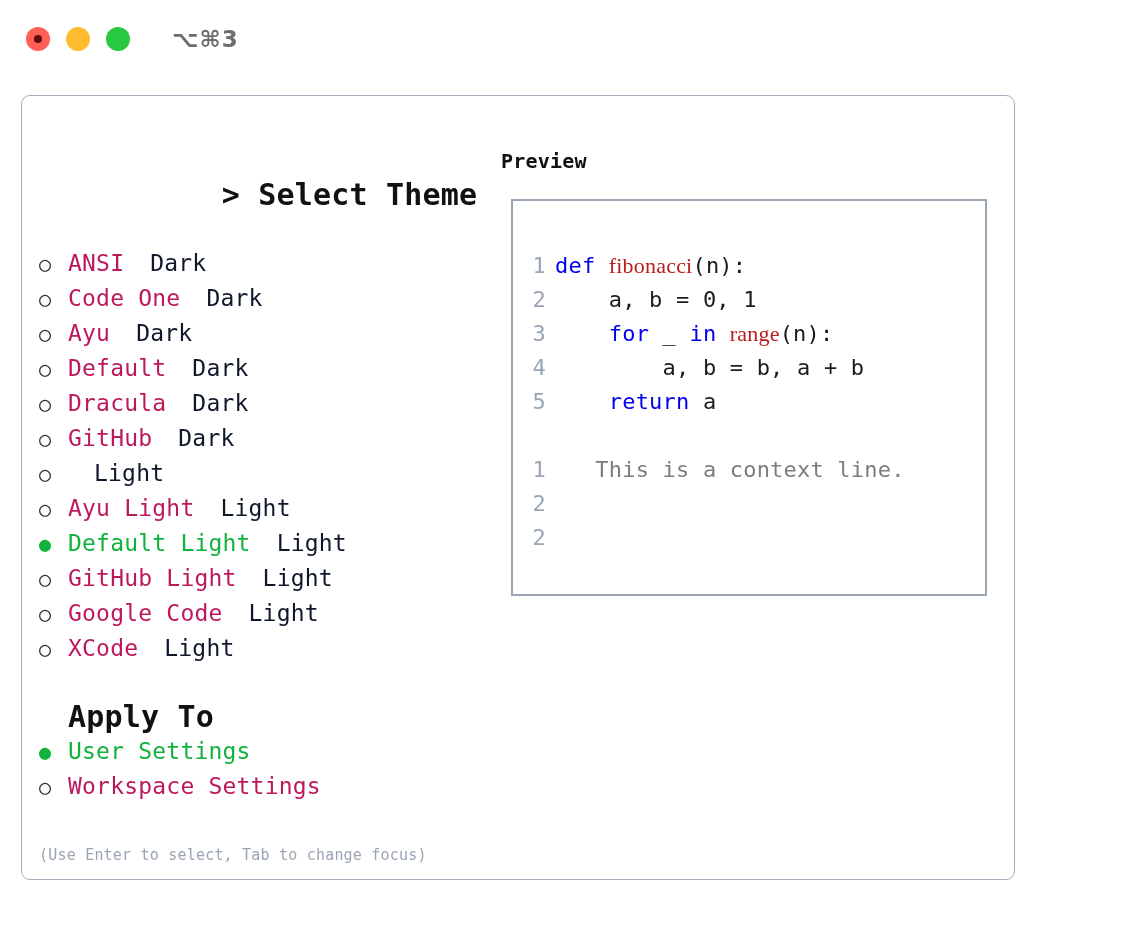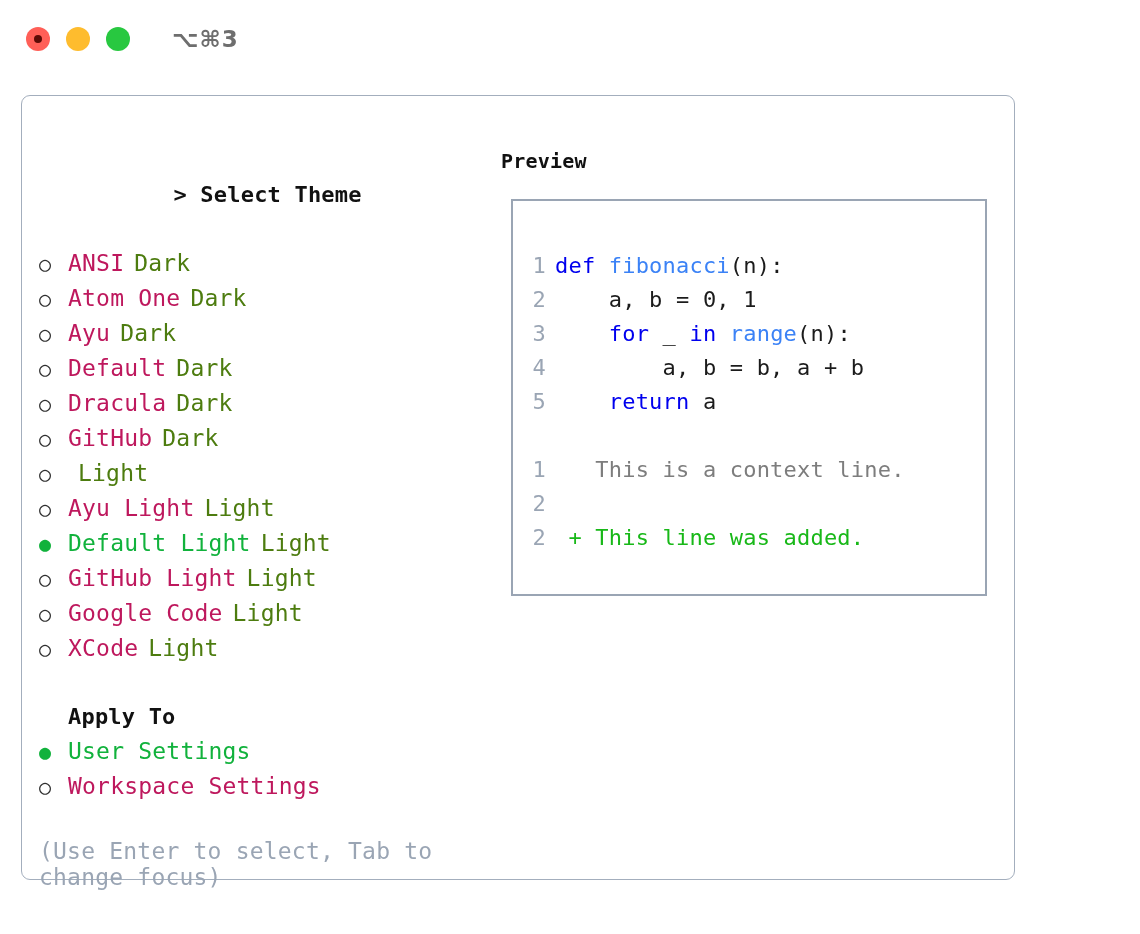--- a/index.html
+++ b/index.html
@@ -90,21 +90,21 @@
   }
 
   
   #left-col {
     width: 470px;
     padding: 48px 0 0 17px;
     box-sizing: border-box;
   }
 
   .section-head {
-    font-size: 22px;
+    font-size: 30px;
     font-weight: 700;
     color: #111111;
     line-height: 34px;
     white-space: pre;
     letter-spacing: 0.2px;
   }
   .section-head .caret { display: inline; }
   .section-head.indent { padding-left: 29px; }
 
   .opt-row {
@@ -119,31 +119,32 @@
     width: 29px;
     flex: 0 0 29px;
     font-size: 20px;
     color: #2f2f2f;
     line-height: 34px;
   }
   .opt-row.selected .marker { color: #11b23c; }
   .opt-label { color: #be185d; }
   .opt-row.selected .opt-label { color: #11b23c; }
   .opt-tag {
-    color: #4d7c0f;
+    color: #0f172a;
     padding-left: 10px;
+    margin-left: 16px;
   }
 
   .spacer-row { height: 34px; }
 
   #hint {
     margin-top: 34px;
-    font-size: 23px;
+    font-size: 15px;
     color: #9aa5b4;
-    line-height: 26px;
+    line-height: 34px;
     width: 404px;
     letter-spacing: 0.2px;
   }
 
   
   #right-col {
     flex: 1;
     padding: 48px 0 0 0;
     box-sizing: border-box;
     position: relative;
@@ -177,21 +178,21 @@
   .lineno {
     width: 42px;
     flex: 0 0 42px;
     text-align: right;
     color: #9aa5b4;
     padding-right: 9px;
     box-sizing: border-box;
   }
   .code-text { color: #1b1b1b; }
   .tok-kw   { color: #0000ee; }
-  .tok-fn   { color: #3b82f6; }
+  .tok-fn   { color: #b91c1c; font-family: Liberation Serif, serif; }
   .tok-plain{ color: #1b1b1b; }
 
   .gap-line { height: 34px; }
 
   .diff-ctx .code-text { color: #7d7d7d; }
   .diff-del .code-text { color: #cc2020; }
   .diff-add .code-text { color: #18b818; }
 </style>
 </head>
 <body>
@@ -211,21 +212,21 @@
     <div id="panel-body">
 
       <div id="left-col">
 
         <div class="section-head">
           <span class="caret">&gt;</span><span> </span><span>Select Theme</span>
         </div>
 
         <div id="theme-items">
             <div class="opt-row"><span class="marker">○</span><span class="opt-label">ANSI</span><span class="opt-tag">Dark</span></div>
-            <div class="opt-row"><span class="marker">○</span><span class="opt-label">Atom One</span><span class="opt-tag">Dark</span></div>
+            <div class="opt-row"><span class="marker">○</span><span class="opt-label">Code One</span><span class="opt-tag">Dark</span></div>
             <div class="opt-row"><span class="marker">○</span><span class="opt-label">Ayu</span><span class="opt-tag">Dark</span></div>
             <div class="opt-row"><span class="marker">○</span><span class="opt-label">Default</span><span class="opt-tag">Dark</span></div>
             <div class="opt-row"><span class="marker">○</span><span class="opt-label">Dracula</span><span class="opt-tag">Dark</span></div>
             <div class="opt-row"><span class="marker">○</span><span class="opt-label">GitHub</span><span class="opt-tag">Dark</span></div>
             <div class="opt-row"><span class="marker">○</span><span class="opt-tag">Light</span></div>
             <div class="opt-row"><span class="marker">○</span><span class="opt-label">Ayu Light</span><span class="opt-tag">Light</span></div>
             <div class="opt-row selected"><span class="marker">●</span><span class="opt-label">Default Light</span><span class="opt-tag">Light</span></div>
             <div class="opt-row"><span class="marker">○</span><span class="opt-label">GitHub Light</span><span class="opt-tag">Light</span></div>
             <div class="opt-row"><span class="marker">○</span><span class="opt-label">Google Code</span><span class="opt-tag">Light</span></div>
             <div class="opt-row"><span class="marker">○</span><span class="opt-label">XCode</span><span class="opt-tag">Light</span></div>
@@ -251,20 +252,20 @@
               <div class="code-line"><span class="lineno">1</span><span class="code-text"><span class="tok-kw">def </span><span class="tok-fn">fibonacci</span><span class="tok-plain">(n):</span></span></div>
               <div class="code-line"><span class="lineno">2</span><span class="code-text"><span class="tok-plain">    a, b = 0, 1</span></span></div>
               <div class="code-line"><span class="lineno">3</span><span class="code-text"><span class="tok-plain">    </span><span class="tok-kw">for</span><span class="tok-plain"> _ </span><span class="tok-kw">in</span><span class="tok-plain"> </span><span class="tok-fn">range</span><span class="tok-plain">(n):</span></span></div>
               <div class="code-line"><span class="lineno">4</span><span class="code-text"><span class="tok-plain">        a, b = b, a + b</span></span></div>
               <div class="code-line"><span class="lineno">5</span><span class="code-text"><span class="tok-plain">    </span><span class="tok-kw">return</span><span class="tok-plain"> a</span></span></div>
             </div>
           <div class="gap-line"></div>
           <div id="diff-block">
               <div class="code-line diff-ctx"><span class="lineno">1</span><span class="code-text">   This is a context line.</span></div>
               <div class="code-line diff-del"><span class="lineno">2</span></div>
-              <div class="code-line diff-add"><span class="lineno">2</span><span class="code-text"> + This line was added.</span></div>
+              <div class="code-line diff-add"><span class="lineno">2</span></div>
             </div>
         </div>
       </div>
 
     </div>
   </div>
 </div>
 
 </body></html>

